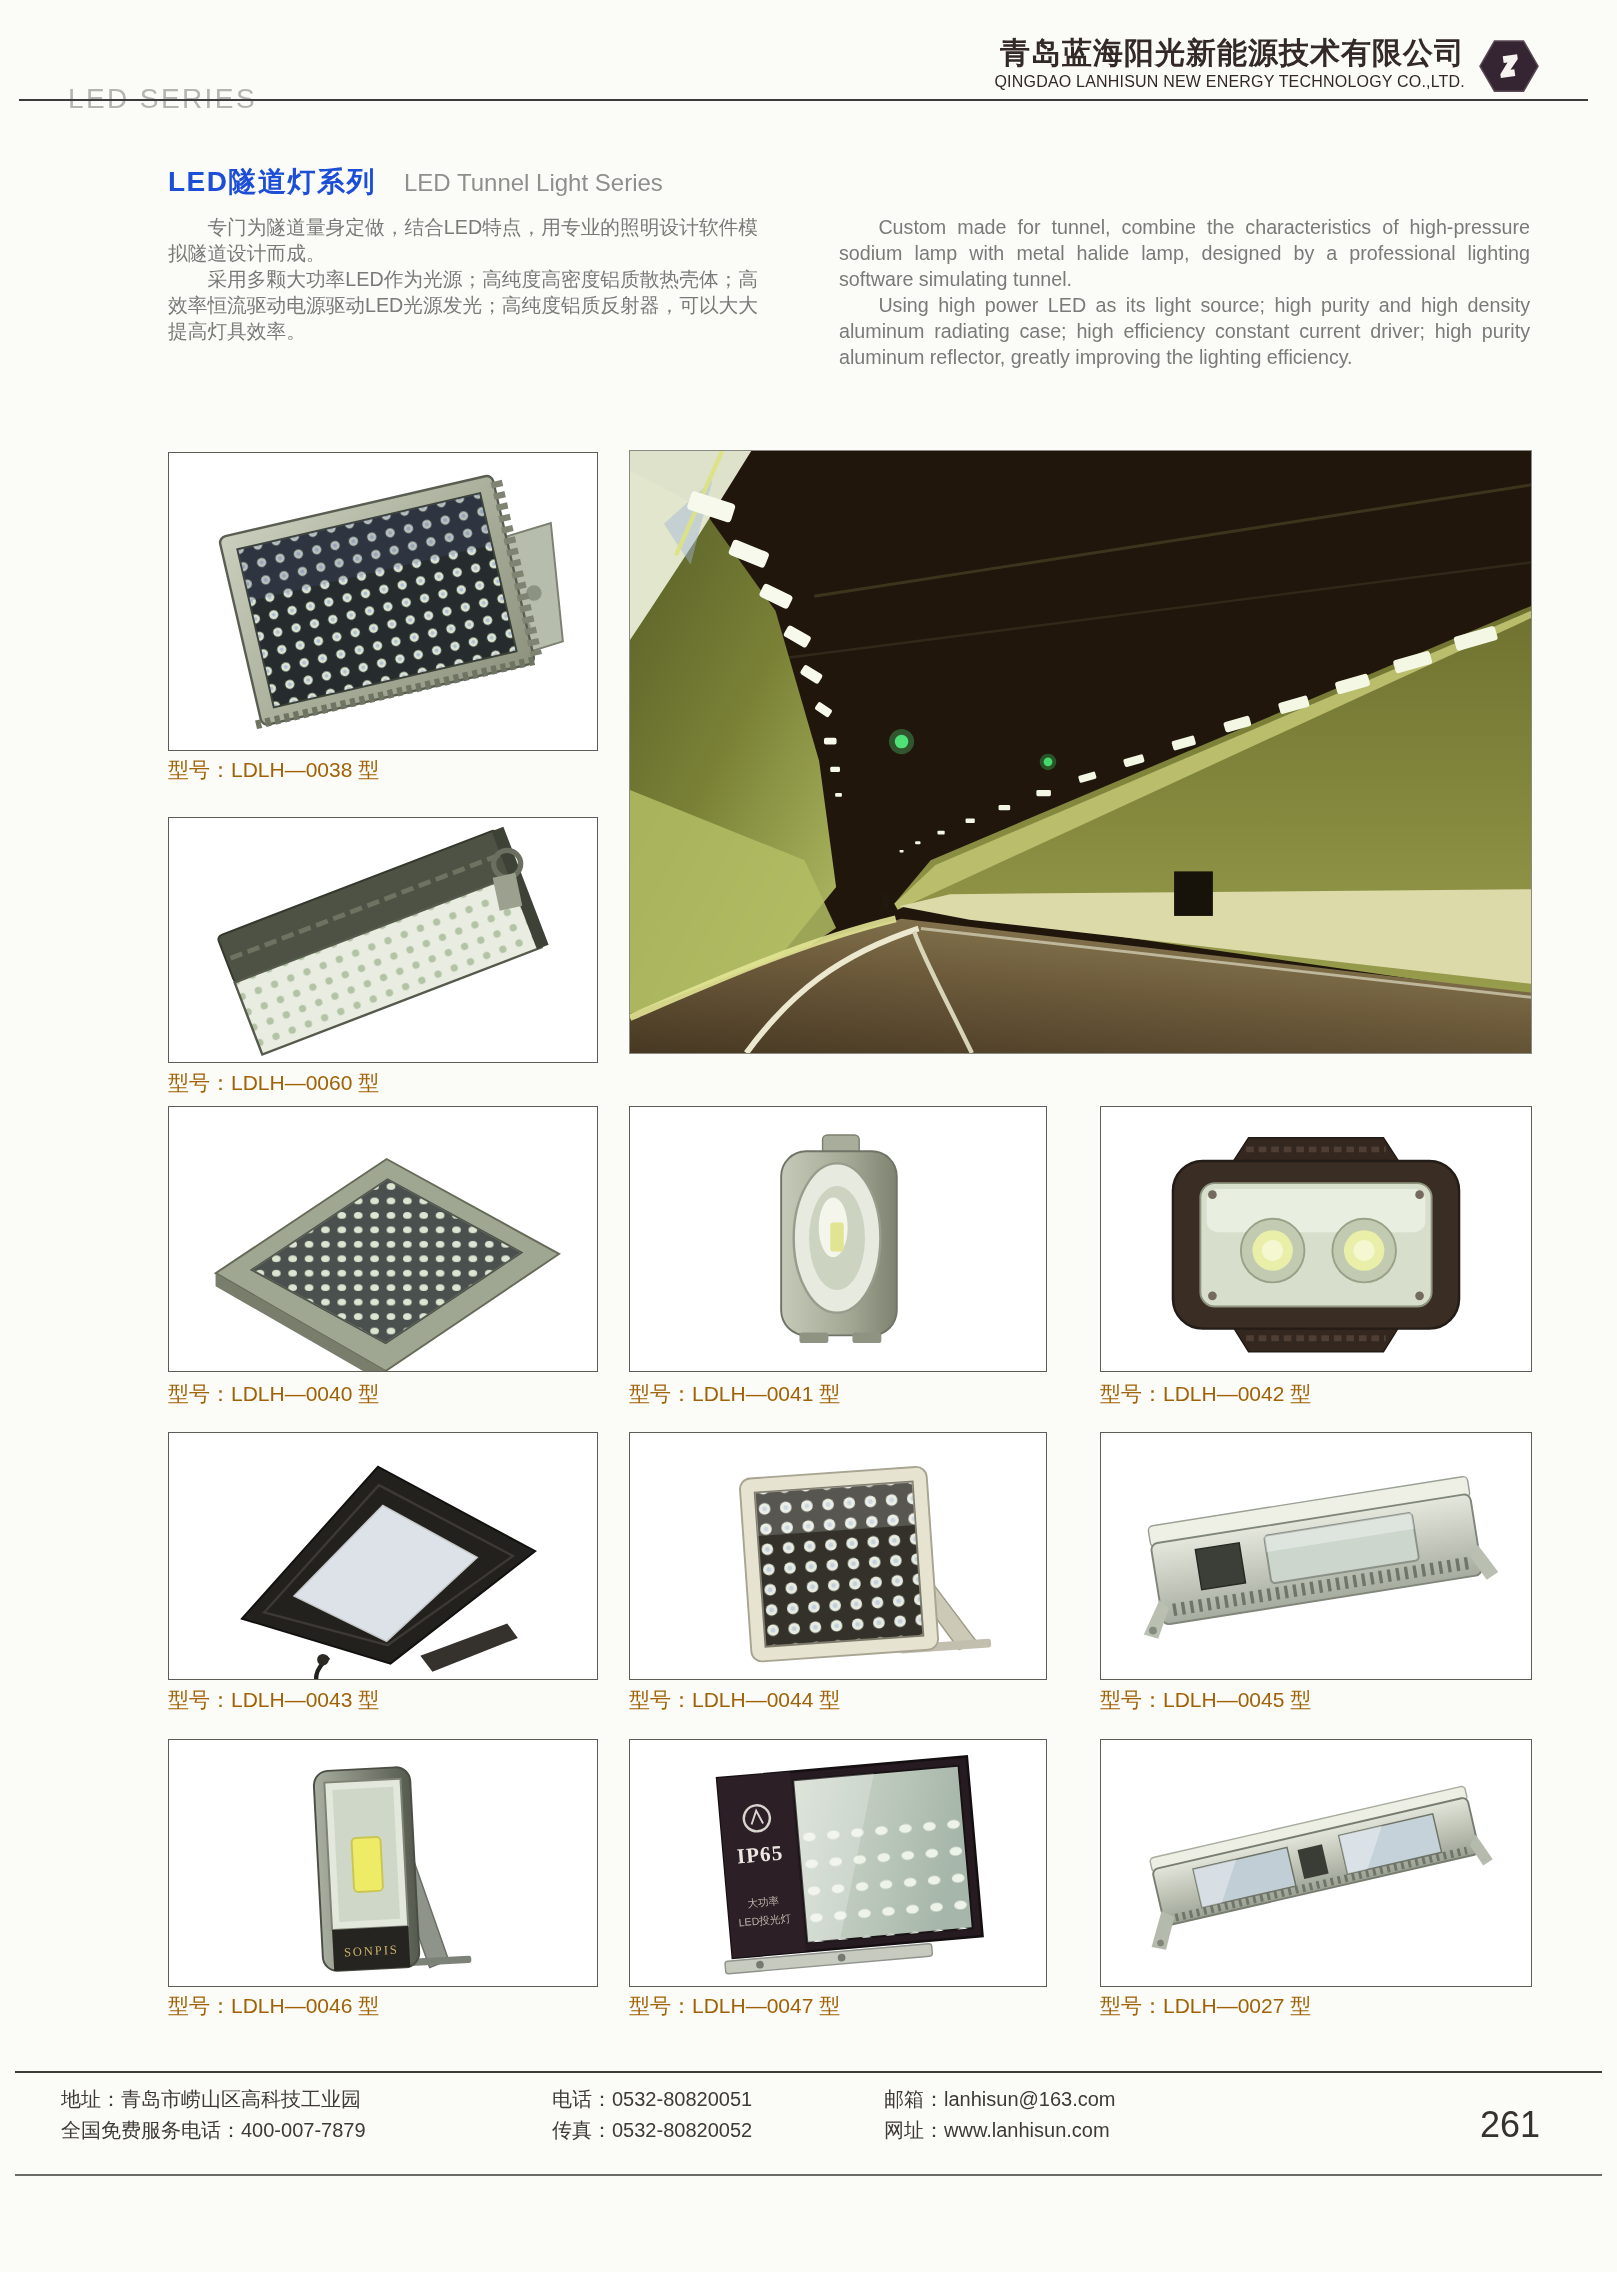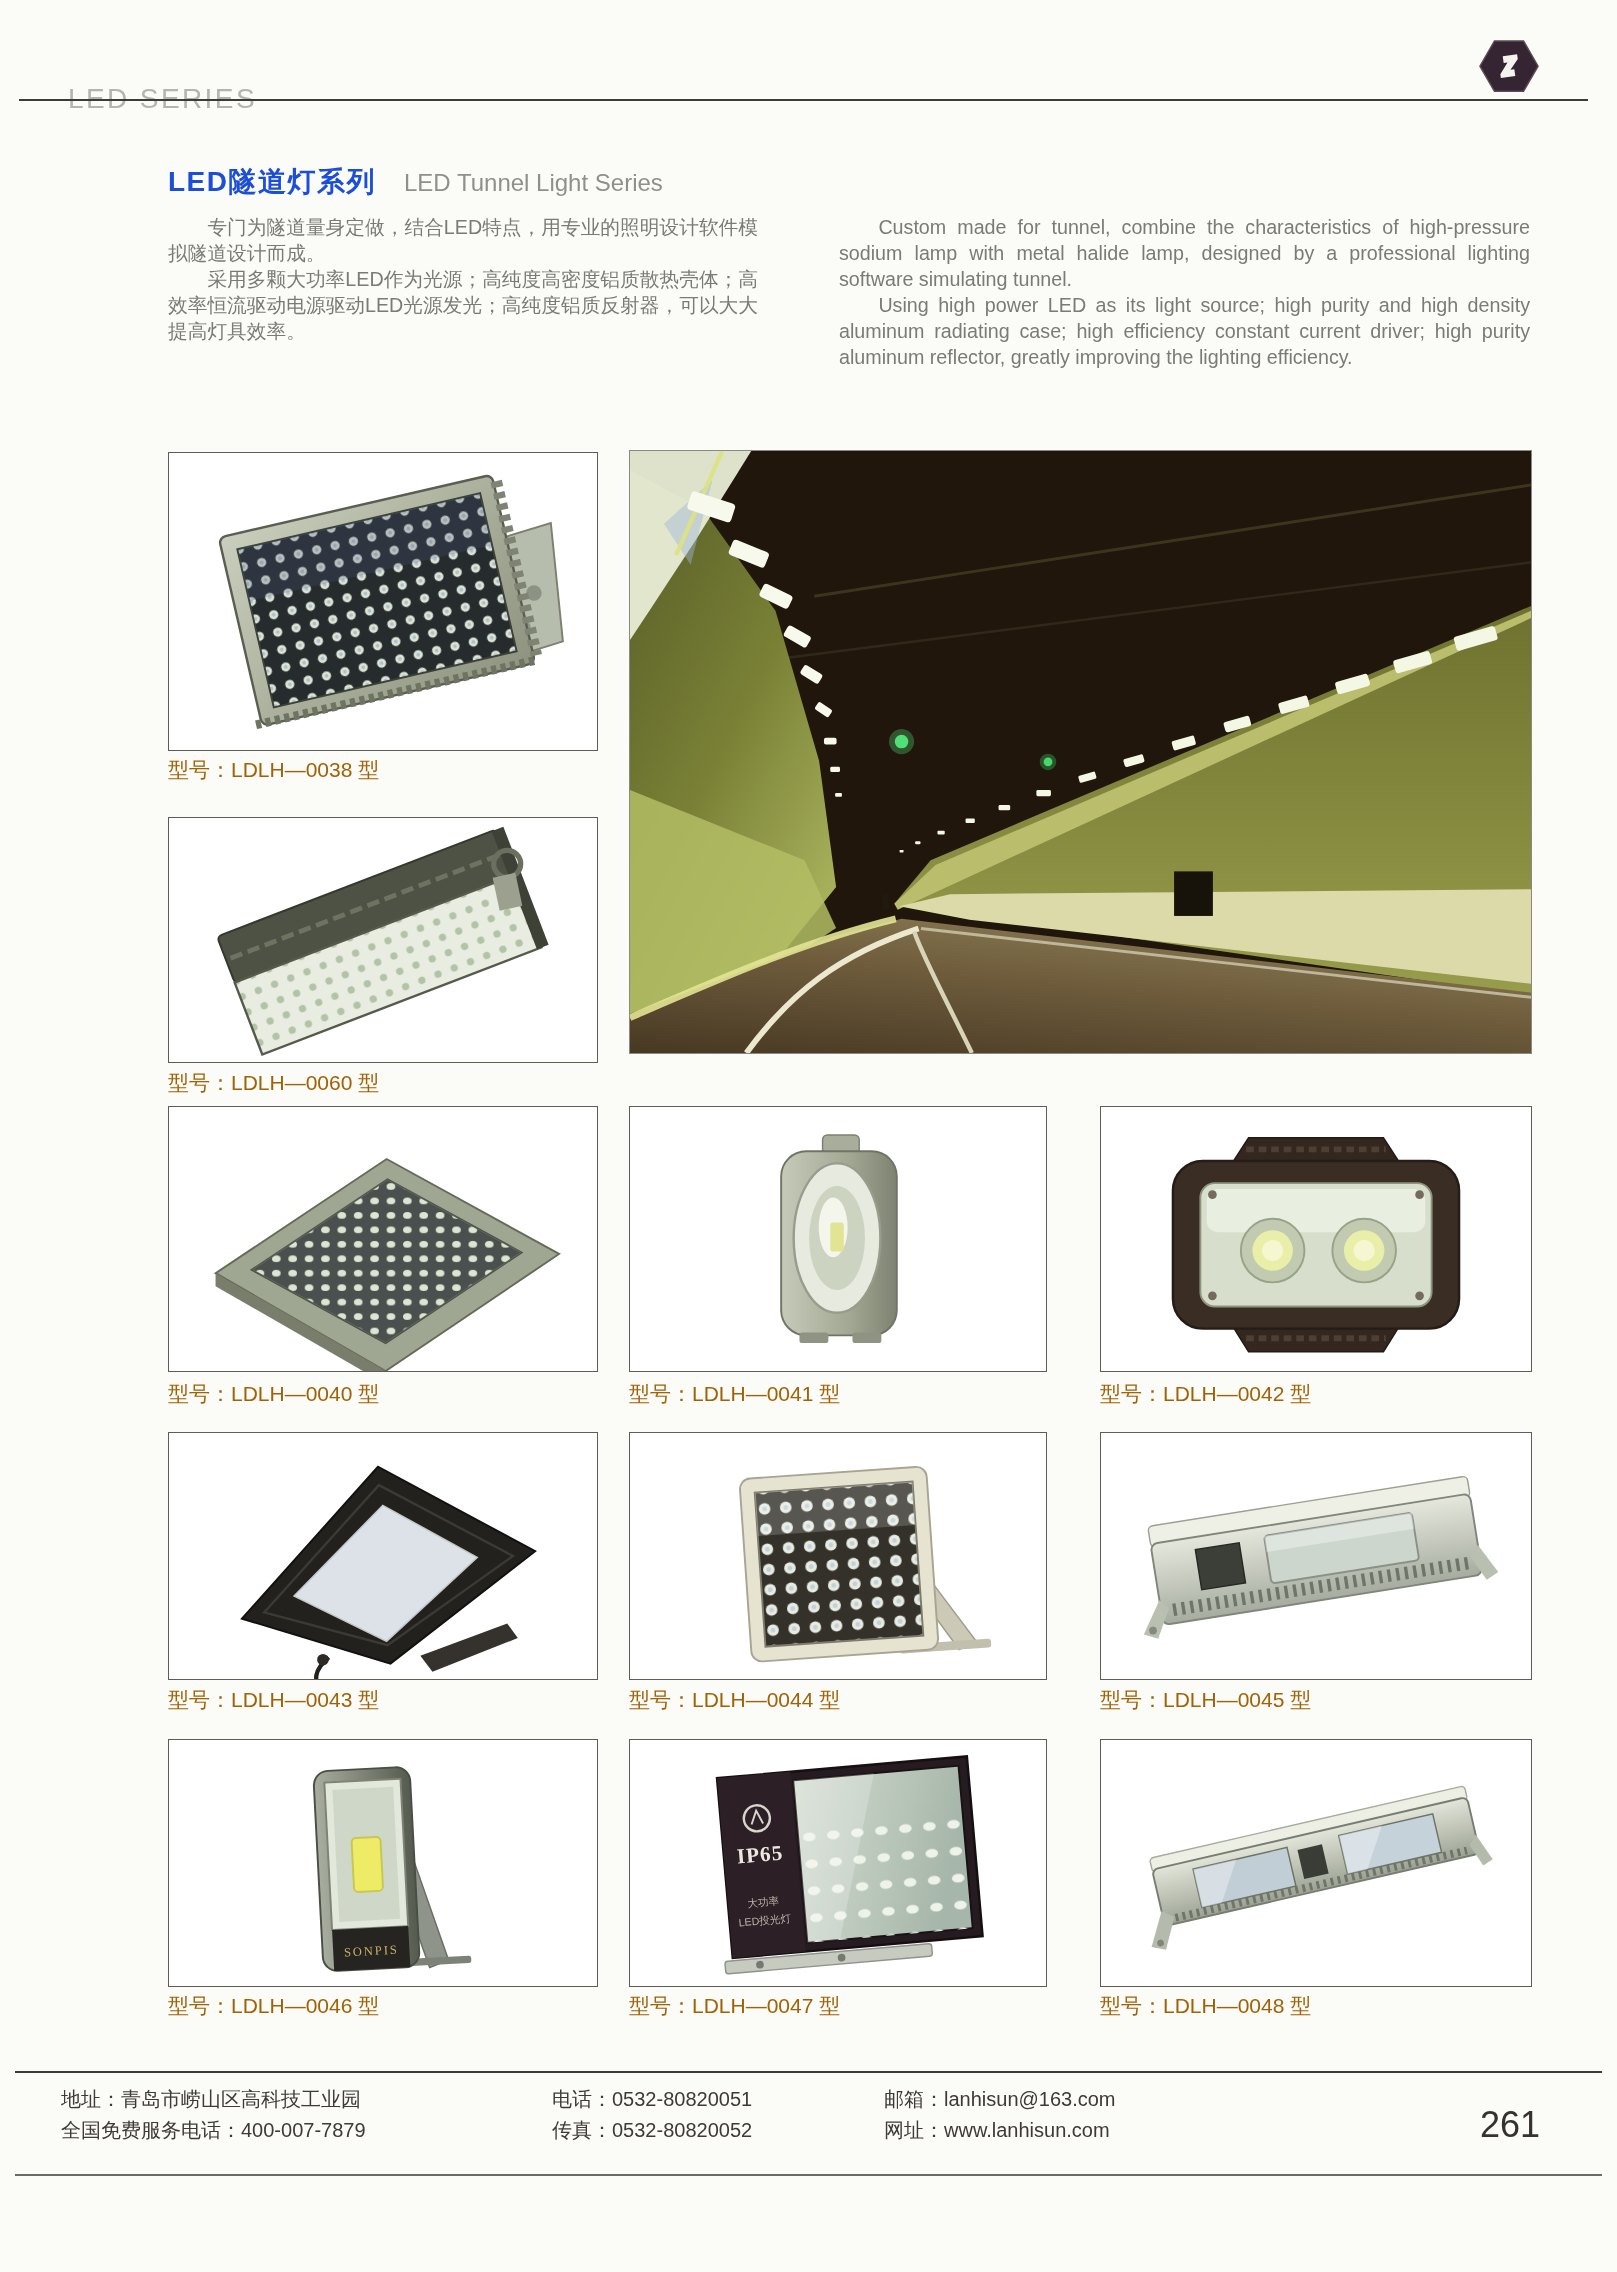--- a/index.html
+++ b/index.html
@@ -42,20 +42,24 @@
   .fc1{left:61px;} .fc2{left:552px;} .fc3{left:884px;}
   .page-number{left:1448px; top:2104px; width:92px; text-align:right; font-size:36px; color:#36322e;}
 </style>
 </head>
 <body>
 
 <div class="page">
 
   <div class="abs series-label">LED SERIES</div>
 
+  <div class="abs company">
+    <div class="company-cn">青岛蓝海阳光新能源技术有限公司</div>
+    <div class="company-en">QINGDAO LANHISUN NEW ENERGY TECHNOLOGY CO.,LTD.</div>
+  </div>
 
   <div class="abs logo">
     <svg viewBox="0 0 128 112">
       <polygon points="34,4 94,4 124,56 94,108 34,108 4,56" fill="#352431" stroke="#5a4a55" stroke-width="3"></polygon>
       <path d="M44 70 L62 48 L54 48 L54 34 L84 34 L84 44 L66 64 L74 64 L74 78 L44 78 Z" fill="#f5f2ef" stroke="none" transform="rotate(-8 64 56)"></path>
     </svg>
   </div>
 
   <div class="abs rule header-rule"></div>
 
@@ -411,21 +415,21 @@
         <polygon points="58,-42 150,-42 100,40 58,40" fill="#ffffff" opacity="0.35"></polygon>
         <rect x="-32" y="-32" width="52" height="62" fill="#3a3d36"></rect>
         <line x1="-310" y1="48" x2="310" y2="48" stroke="#6f7568" stroke-width="16" stroke-dasharray="6 9"></line>
         <polygon points="-335,28 -372,96 -344,108 -312,46" fill="#b5bbac"></polygon>
         <circle cx="-352" cy="92" r="7" fill="#80867a"></circle>
         <polygon points="335,20 358,78 336,86 318,38" fill="#b5bbac"></polygon>
       </g>
     </svg>
   </div>
   <div class="model-label" style="left:1100px; top:1992px;">
-    <span>型号：</span><span>LDLH—0048</span><span class="sfx">型</span>
+    <span>型号：</span><span>LDLH—0027</span><span class="sfx">型</span>
   </div>
 
   <div class="abs rule footer-rule-top"></div>
 
   <div class="abs footer-text fr1 fc1">
     <span>地址：</span><span>青岛市崂山区高科技工业园</span>
   </div>
   <div class="abs footer-text fr1 fc2">
     <span>电话：</span><span>0532-80820051</span>
   </div>

